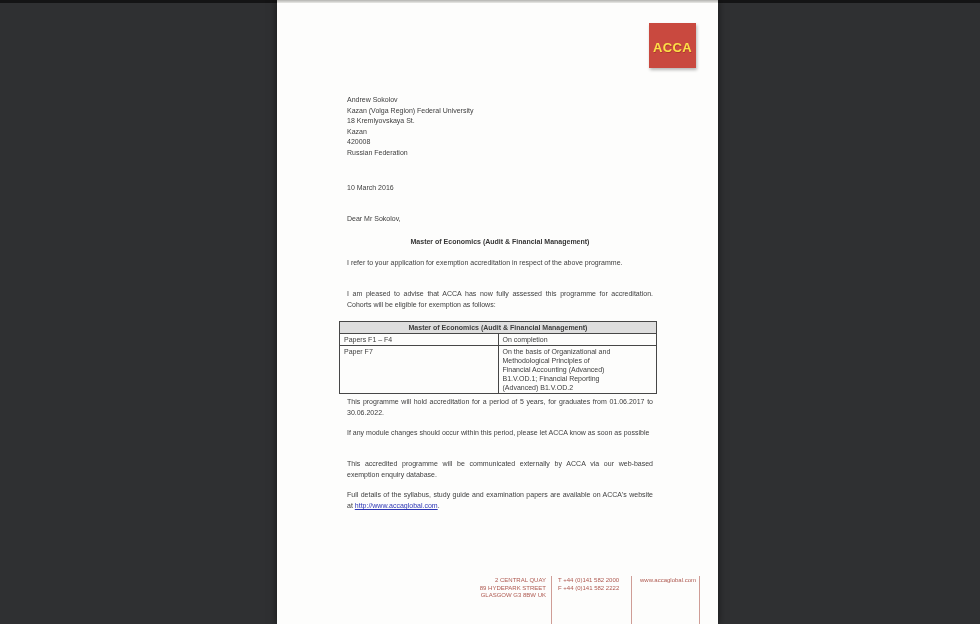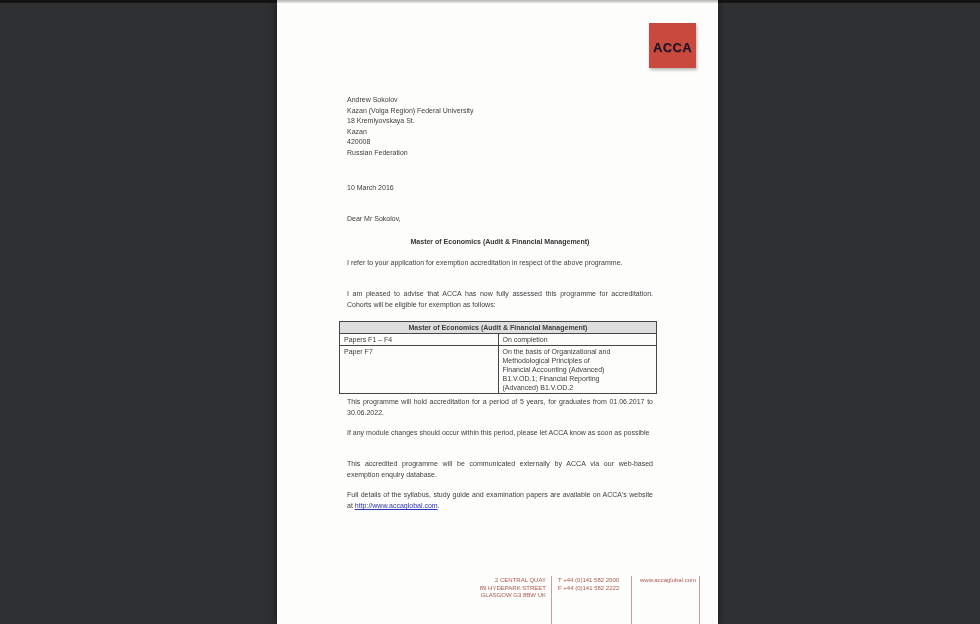--- a/index.html
+++ b/index.html
@@ -32,21 +32,21 @@
   }
   
   .logo {
     position: absolute; left: 372px; top: 23px;
     width: 47px; height: 45px;
     background: #c9493f;
     box-shadow: 1px 2px 3px rgba(0,0,0,0.28);
     display: flex; align-items: center; justify-content: center;
   }
   .logo span {
-    color: #0f172a;
+    color: #fde047;
     font-weight: bold;
     font-size: 13px;
     letter-spacing: 0.3px;
     margin-top: 3px;
     text-shadow: 0.5px 0.5px 0 rgba(120,20,15,0.35);
   }
   
   .tx {
     position: absolute; left: 70px; width: 306px;
     font-size: 7px; line-height: 10.5px;

